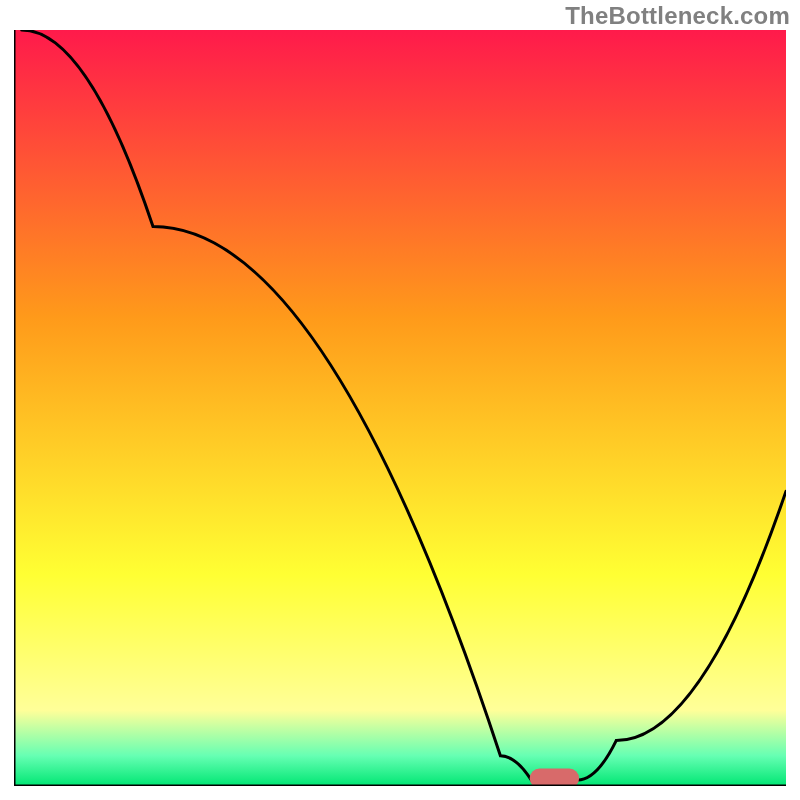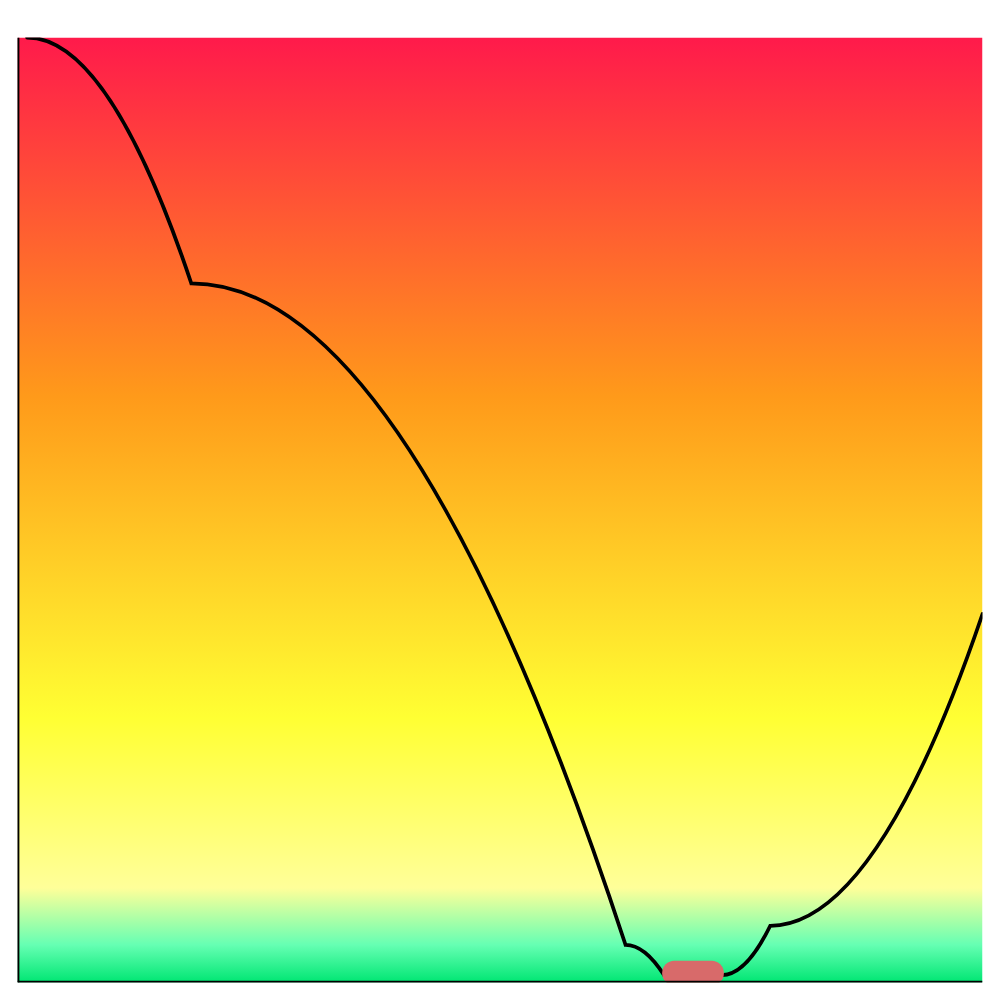--- a/index.html
+++ b/index.html
@@ -35,20 +35,21 @@
   }
   .plot svg {
     display: block;
   }
 </style>
 </head>
 <body>
 
 <div class="stage">
 
+  <div class="watermark">TheBottleneck.com</div>
 
   <div class="plot">
     <svg id="plot-svg" width="772" height="756" viewBox="0 0 772 756">
         <defs>
           <linearGradient id="bg-grad" x1="0" y1="0" x2="0" y2="1">
             <stop offset="0%" stop-color="#ff1a4b"></stop>
             <stop offset="38%" stop-color="#ff9a1a"></stop>
             <stop offset="72%" stop-color="#ffff33"></stop>
             <stop offset="90%" stop-color="#ffff99"></stop>
             <stop offset="96%" stop-color="#66ffb3"></stop>

